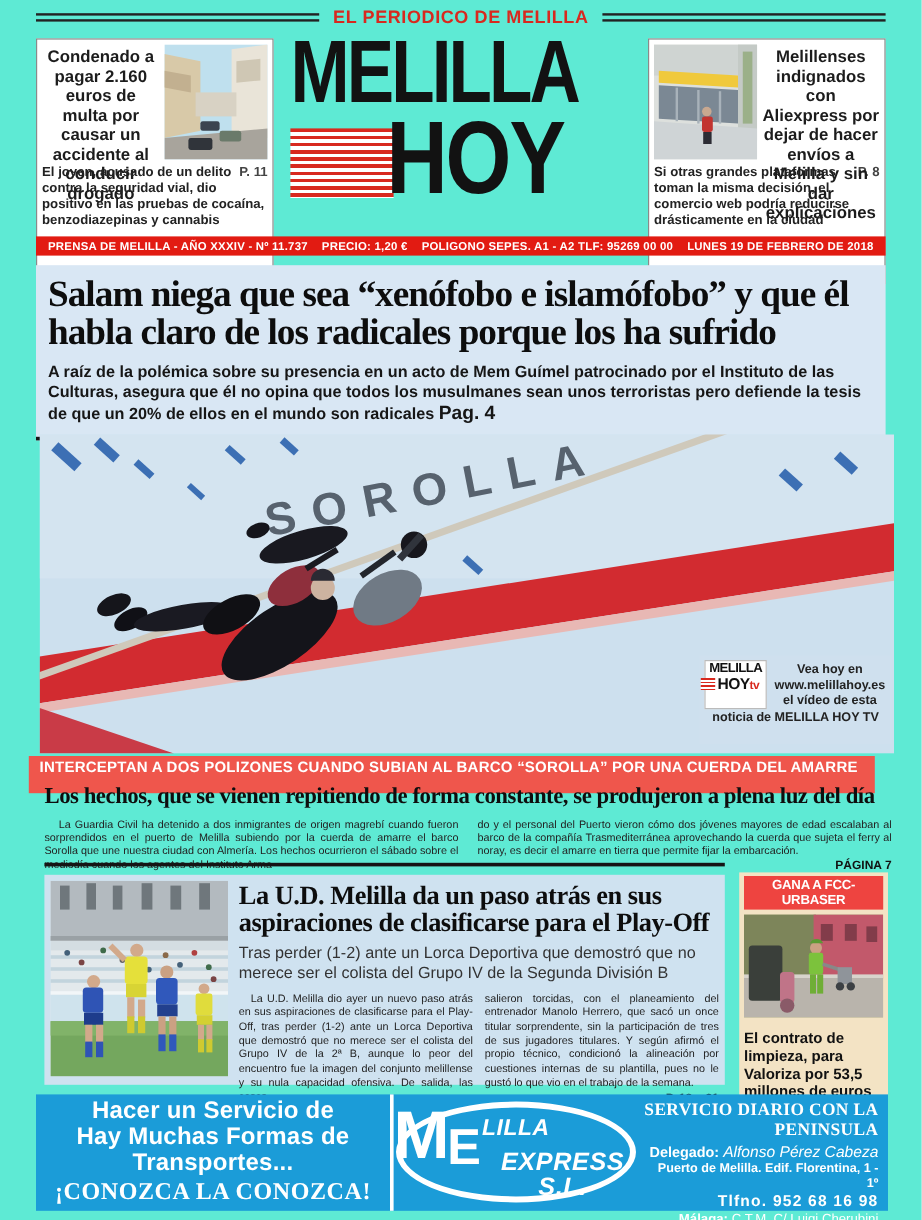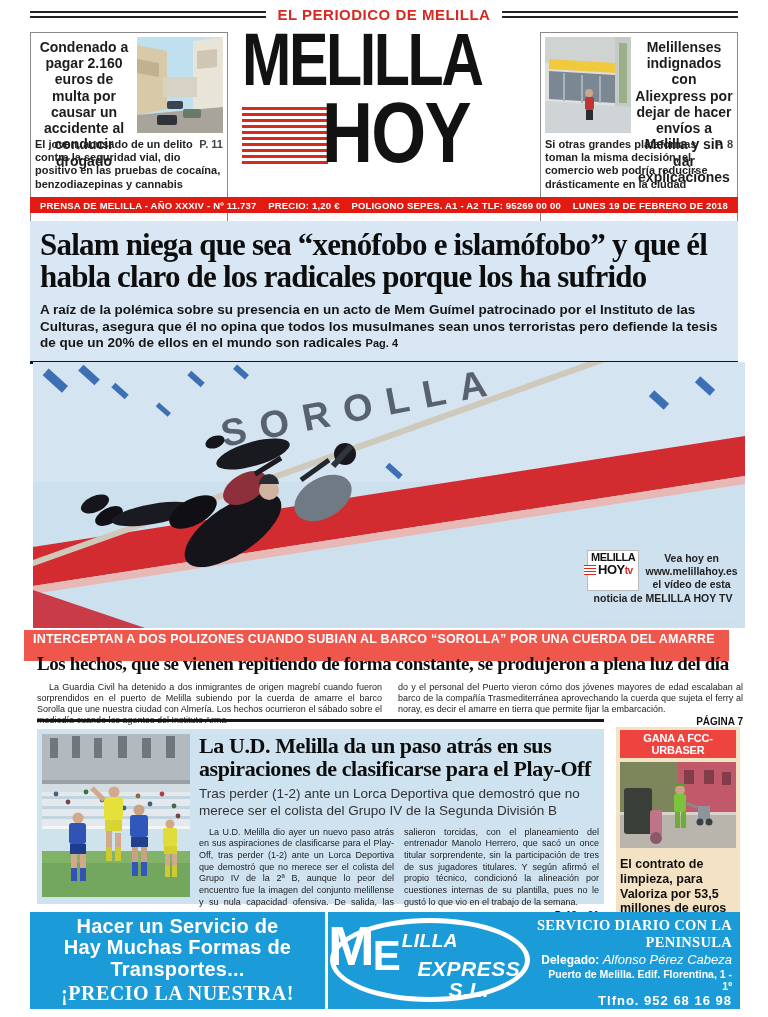--- a/index.html
+++ b/index.html
@@ -1,18 +1,18 @@
 <!DOCTYPE html>
 <html><head>
 <meta charset="utf-8">
 <style>
   * { margin:0; padding:0; box-sizing:border-box; }
   html,body { background:#e8e8e8; }
   .page {
-    position:relative; width:768px; height:1017px; background:#ffffff;
+    position:relative; width:768px; height:1017px; background:#5eead4;
     font-family:"Liberation Sans", sans-serif; color:#1a1a1a; overflow:hidden;
     margin:0 auto;
   }
   
   .tagline-row { position:absolute; top:4px; left:30px; width:708px; height:20px; display:flex; align-items:center; }
   .tagline-line { flex:1; height:7px; border-top:2px solid #222; border-bottom:2px solid #222; }
   .tagline-text { color:#d8291f; font-weight:bold; font-size:15px; letter-spacing:.5px; margin:0 12px; white-space:nowrap; }
   
   .teaser { position:absolute; top:32px; height:205px; border:1px solid #8a8a8a; background:#fff; padding:4px; }
   .teaser-left { left:30px; width:198px; }
@@ -29,21 +29,21 @@
   .mast-stripes { width:86px; height:58px; margin-bottom:4px;
     background:repeating-linear-gradient(to bottom,#d8291f 0 3px,#fff 3px 6px); }
   .mast-line2 { font-weight:900; font-size:86px; line-height:.85; letter-spacing:-2px; color:#121212; transform:scaleX(.82); transform-origin:left bottom; white-space:nowrap; margin-left:-6px;}
   
   .dateline { position:absolute; top:197px; left:30px; width:708px; height:16px; background:#e21b12; display:flex; align-items:center; justify-content:space-between; padding:0 10px; }
   .dateline span { color:#fff; font-weight:bold; font-size:9.5px; white-space:nowrap; letter-spacing:.2px;}
   
   .lead { position:absolute; top:221px; left:30px; width:708px; background:#d9e7f4; border-bottom:3px solid #151515; padding:8px 10px 9px; text-align:left; }
   .lead-head { font-family:"Liberation Serif", serif; font-weight:bold; font-size:31px; line-height:1.04; letter-spacing:-.8px; color:#0d0d0d; }
   .lead-deck { margin-top:9px; font-weight:bold; font-size:13.5px; line-height:1.22; color:#161616; }
-  .lead-pageref { font-size:11px; font-weight:bold; }
+  .lead-pageref { font-size:16px; font-weight:bold; }
   
   .photo-main { position:absolute; top:362px; left:33px; width:712px; height:266px; }
   .photo-main svg { display:block; width:100%; height:100%; }
   .tvbox { position:absolute; right:2px; bottom:8px; width:160px; height:74px; background:#cfe0ee; padding:4px 4px 2px; }
   .tvbox-row { display:flex; gap:5px; }
   .tvlogo { background:#fff; border:1px solid #bbb; padding:1px 3px; line-height:1; text-align:left; }
   .tvlogo-l1 { font-weight:900; font-size:11px; letter-spacing:-.5px; color:#111; }
   .tvlogo-l2 { font-weight:900; font-size:13px; letter-spacing:-.5px; color:#111; padding-left:7px; position:relative;}
   .tvlogo-l2 em { font-style:normal; color:#d8291f; font-size:10px; }
   .tvlogo-stripes { position:absolute; left:-7px; top:2px; width:12px; height:10px; background:repeating-linear-gradient(to bottom,#d8291f 0 1.5px,#fff 1.5px 3px);}
@@ -348,21 +348,21 @@
       <span>El contrato de limpieza, para Valoriza por 53,5 millones de euros en cuatro años</span>
       <span class="rail-pageref">P. 15</span>
     </div>
   </div>
 
   <div class="ad">
     <div class="ad-left">
       <div class="ad-slogan">Hacer un Servicio de</div>
       <div class="ad-slogan">Hay Muchas Formas de</div>
       <div class="ad-slogan">Transportes...</div>
-      <div class="ad-cta">¡PRECIO LA NUESTRA!</div>
+      <div class="ad-cta">¡CONOZCA LA CONOZCA!</div>
     </div>
     <div class="ad-logo">
       <div class="ad-ellipse"></div>
       <div class="ad-logo-inner">
         <span class="ad-logo-m">M</span>
         <span class="ad-logo-e">E</span>
         <span class="ad-logo-words">
           <div class="ad-logo-w1">LILLA</div>
           <div class="ad-logo-w2">EXPRESS S.L.</div>
         </span>

